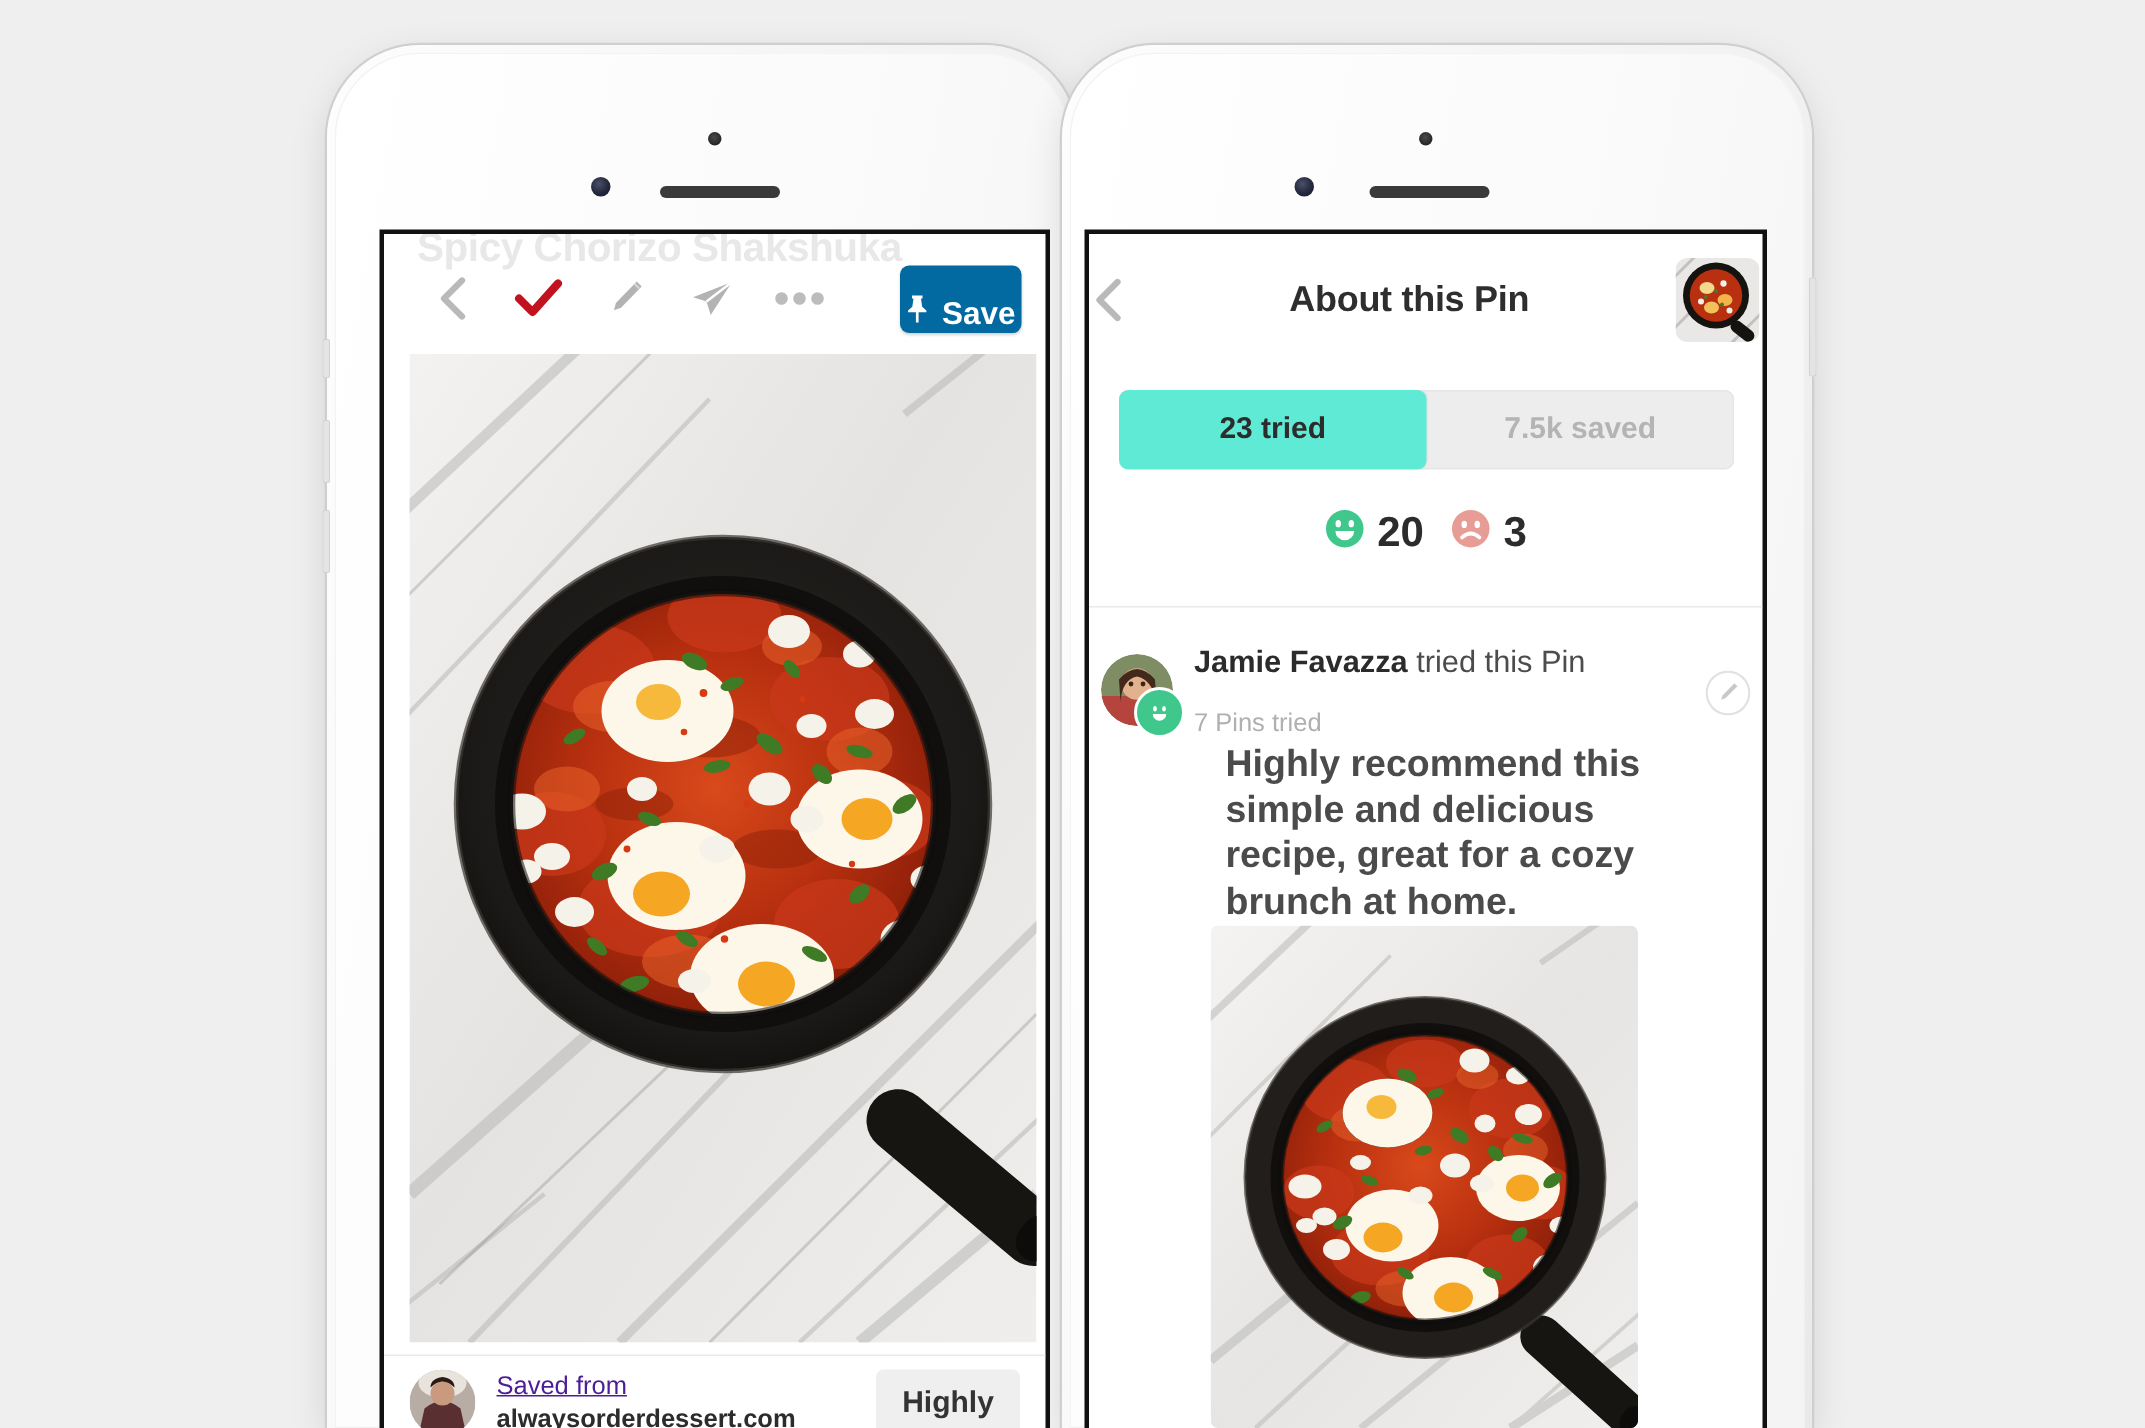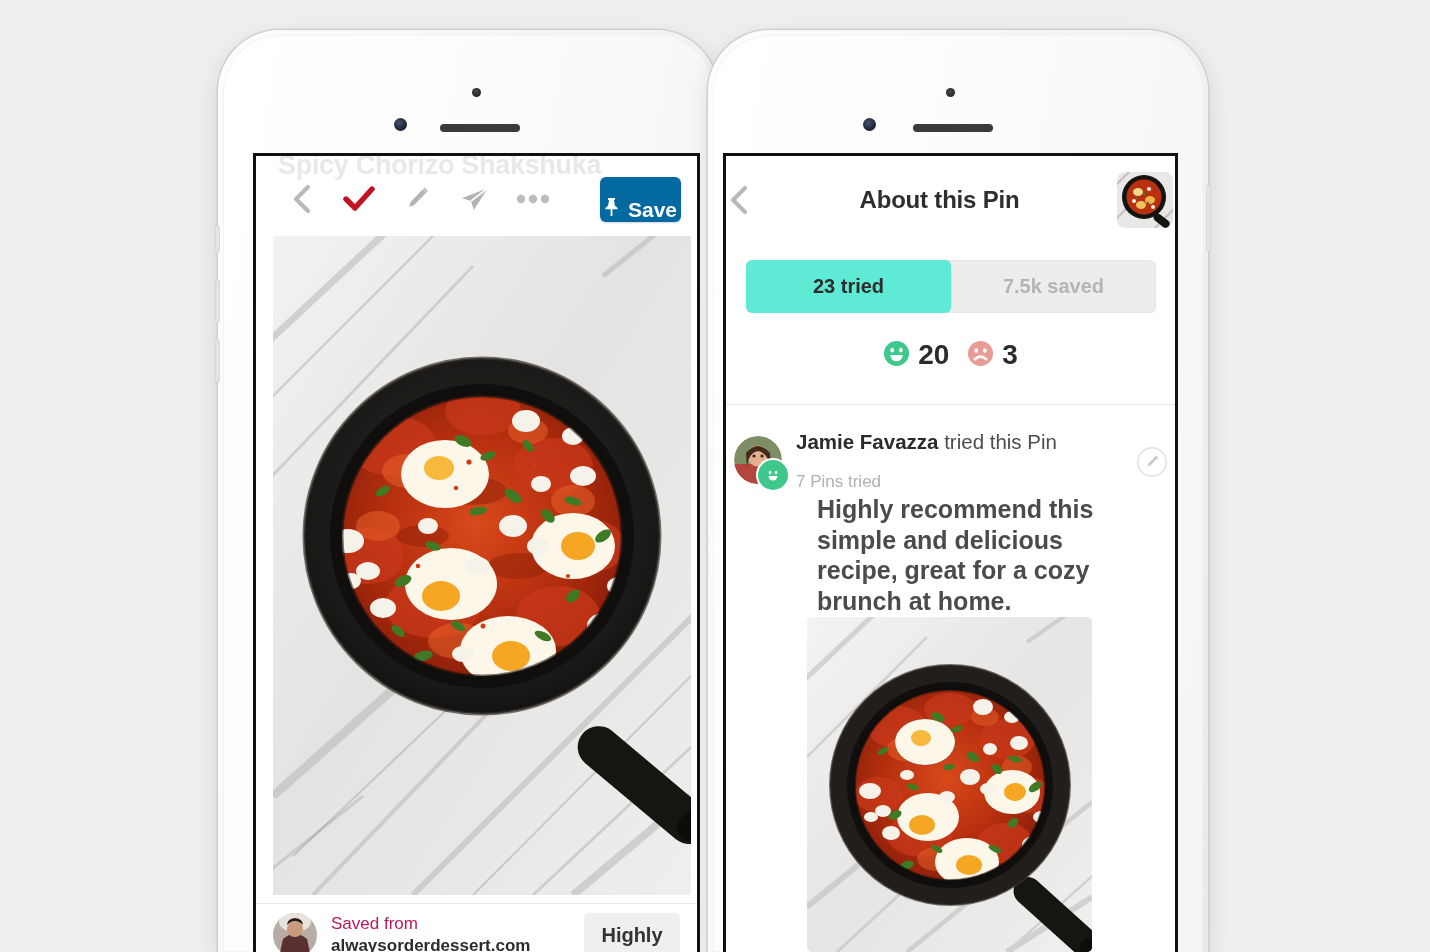--- a/index.html
+++ b/index.html
@@ -68,21 +68,21 @@
   }
   .heroImg {
     position:absolute; left:17px; top:80px; width:418px; height:659px;
   }
   .srcRow {
     position:absolute; left:0; top:748px; width:441px; height:62px;
     display:flex; align-items:center; padding:0 17px;
   }
   .avatar { border-radius:50%; overflow:hidden; flex:0 0 auto; position:relative; }
   .srcText { margin-left:14px; line-height:1.28; }
-  .srcText .l1 { font-size:17px; color:#be185d; }
+  .srcText .l1 { font-size:17px; color:#4c1d95;text-decoration:underline; }
   .srcText .l2 { font-size:17px; color:#2c2c2c; font-weight:bold; }
   .visitBtn {
     margin-left:auto; background:#efefef; color:#333; border-radius:5px;
     width:96px; height:44px; display:flex; align-items:center; justify-content:center;
     font-size:20px; font-weight:bold;
   }
   .divider { position:absolute; left:0; width:441px; height:1px; background:#e9e9e9; }
 
   
   #screenR { left:726px; top:156px; width:449px; height:796px; }

